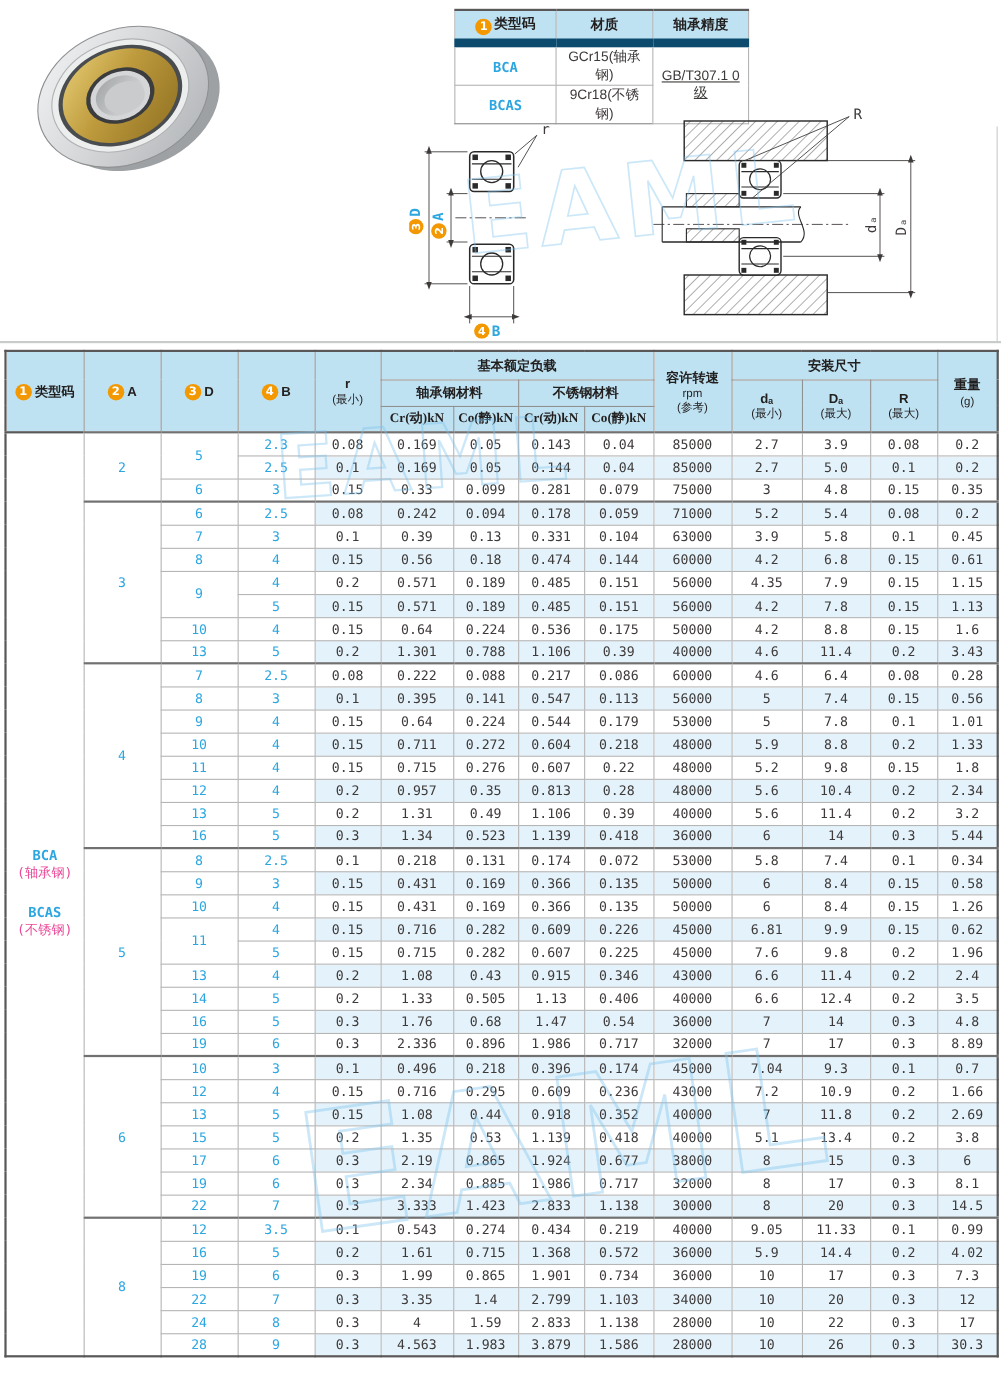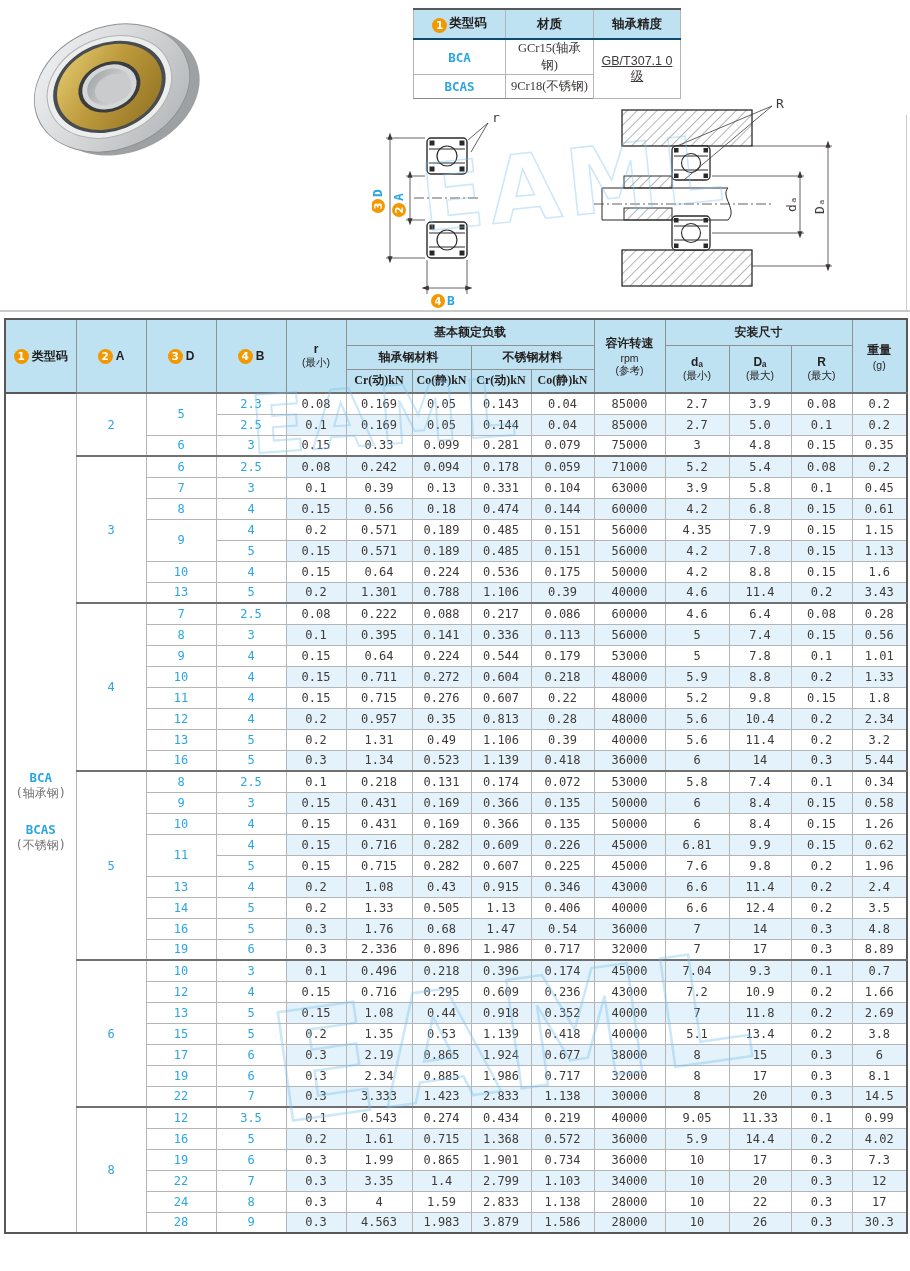--- a/index.html
+++ b/index.html
@@ -7,25 +7,25 @@
   .page { position:relative; width:910px; height:1271px; background:#fff; }
 
   
   .top-section { position:absolute; left:0; top:0; width:910px; height:312px; background:#fff; border-bottom:2px solid #c9caca; }
   .fig-right-line { position:absolute; right:3px; top:115px; width:1px; height:196px; background:#c9caca; }
   .photo { position:absolute; left:12px; top:6px; }
 
   
   .top-table { position:absolute; left:413px; top:8px; border-collapse:collapse; table-layout:fixed; }
   .top-table th, .top-table td { border:1px solid #b5b5b6; text-align:center; font-size:12.5px; padding:0 4px; }
-  .top-table thead th { background:#bfe2f2; height:30px; font-weight:bold; border-top:2px solid #595757; border-bottom:2px solid #0c4a6e; color:#221f1f; }
+  .top-table thead th { background:#bfe2f2; height:30px; font-weight:bold; border-top:2px solid #595757; border-bottom:8px solid #0c4a6e; color:#221f1f; }
   .top-table tbody td { height:24px; background:#fff; }
   .top-table tbody tr:last-child td { border-bottom:1px solid #898989; }
   .code-blue { color:#2ca6e0; font-weight:bold; font-family:"DejaVu Sans Mono", monospace; }
-  .mat-cell { font-size:11.5px;font-family:Liberation Serif, serif; }
+  .mat-cell { font-size:11.5px; }
   .prec-cell { font-size:12px; text-align:left; padding-left:6px;text-decoration:underline; }
 
   
   .badge { display:inline-flex; align-items:center; justify-content:center; width:15px; height:15px; border-radius:50%;
            background:#f39800; color:#fff; font-size:10.5px; font-weight:bold; margin-right:2px; vertical-align:-2px;
            font-family:"DejaVu Sans", sans-serif; flex:none; }
 
   
   .wm { position:absolute; pointer-events:none; font-weight:bold; font-family:"DejaVu Sans", sans-serif;
         color:transparent; -webkit-text-stroke:2px rgba(125,195,238,.40); z-index:6; letter-spacing:6px; }
@@ -44,21 +44,21 @@
   tr.h3 th { height:24px; font-size:11px; font-family:Liberation Serif, serif; font-weight:bold; }
   .sub { font-size:10.5px; font-weight:normal; }
   .hdr-flex { display:flex; align-items:center; justify-content:center; gap:1px; }
   table.main td { height:21px; font-size:12px; font-family:"DejaVu Sans Mono", monospace; background:#fff; }
   td.blue { color:#2ca6e0; }
   td.num { color:#3e3a39; }
   td.num.alt { background:#e4f3fb; }
   tr.group-start td { border-top:2px solid #727171; }
   td.typecol { background:#fff; vertical-align:middle; border-top:none !important; font-size:12px; }
   td.typecol .code { color:#2ca6e0; font-weight:bold; font-family:"DejaVu Sans Mono", monospace; font-size:12.5px; }
-  td.typecol .mat { color:#737373; font-size:12px; margin-bottom:2px; }
+  td.typecol .mat { color:#ec4899; font-size:12px; margin-bottom:2px; }
   td.typecol .spacer { height:18px; }
 
   
   .diagrams { position:absolute; left:372px; top:88px; }
   .dim-label { font-family:"DejaVu Sans Mono", monospace; font-size:13px; fill:#3e3a39; }
   .dim-blue { fill:#2ca6e0; font-weight:bold; }
 </style>
 </head>
 <body>
 
@@ -499,21 +499,21 @@
             <td class="num">6.4</td>
             <td class="num">0.08</td>
             <td class="num">0.28</td>
           </tr>
           <tr>
             <td class="blue">8</td>
             <td class="blue">3</td>
             <td class="num alt">0.1</td>
             <td class="num alt">0.395</td>
             <td class="num alt">0.141</td>
-            <td class="num alt">0.336</td>
+            <td class="num alt">0.547</td>
             <td class="num alt">0.113</td>
             <td class="num alt">56000</td>
             <td class="num alt">5</td>
             <td class="num alt">7.4</td>
             <td class="num alt">0.15</td>
             <td class="num alt">0.56</td>
           </tr>
           <tr>
             <td class="blue">9</td>
             <td class="blue">4</td>

